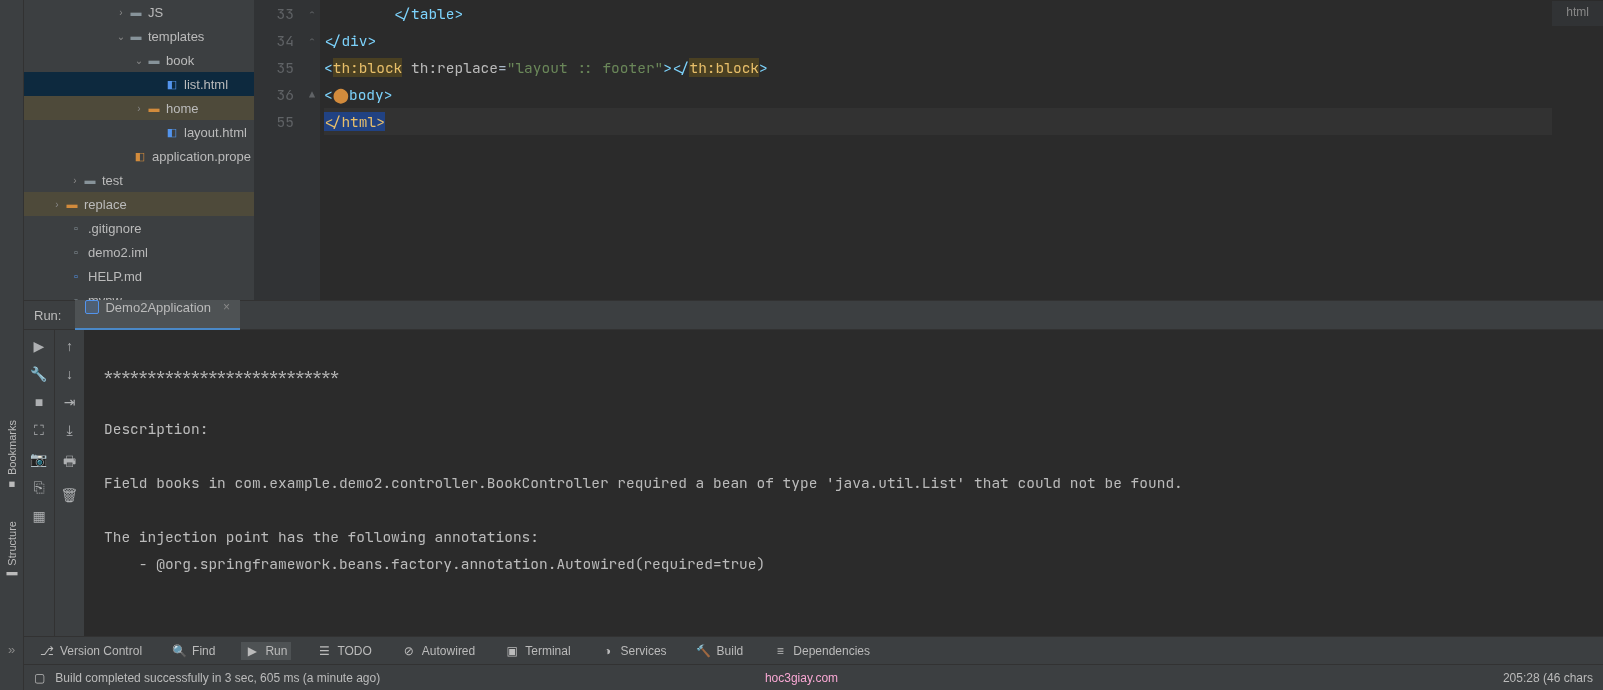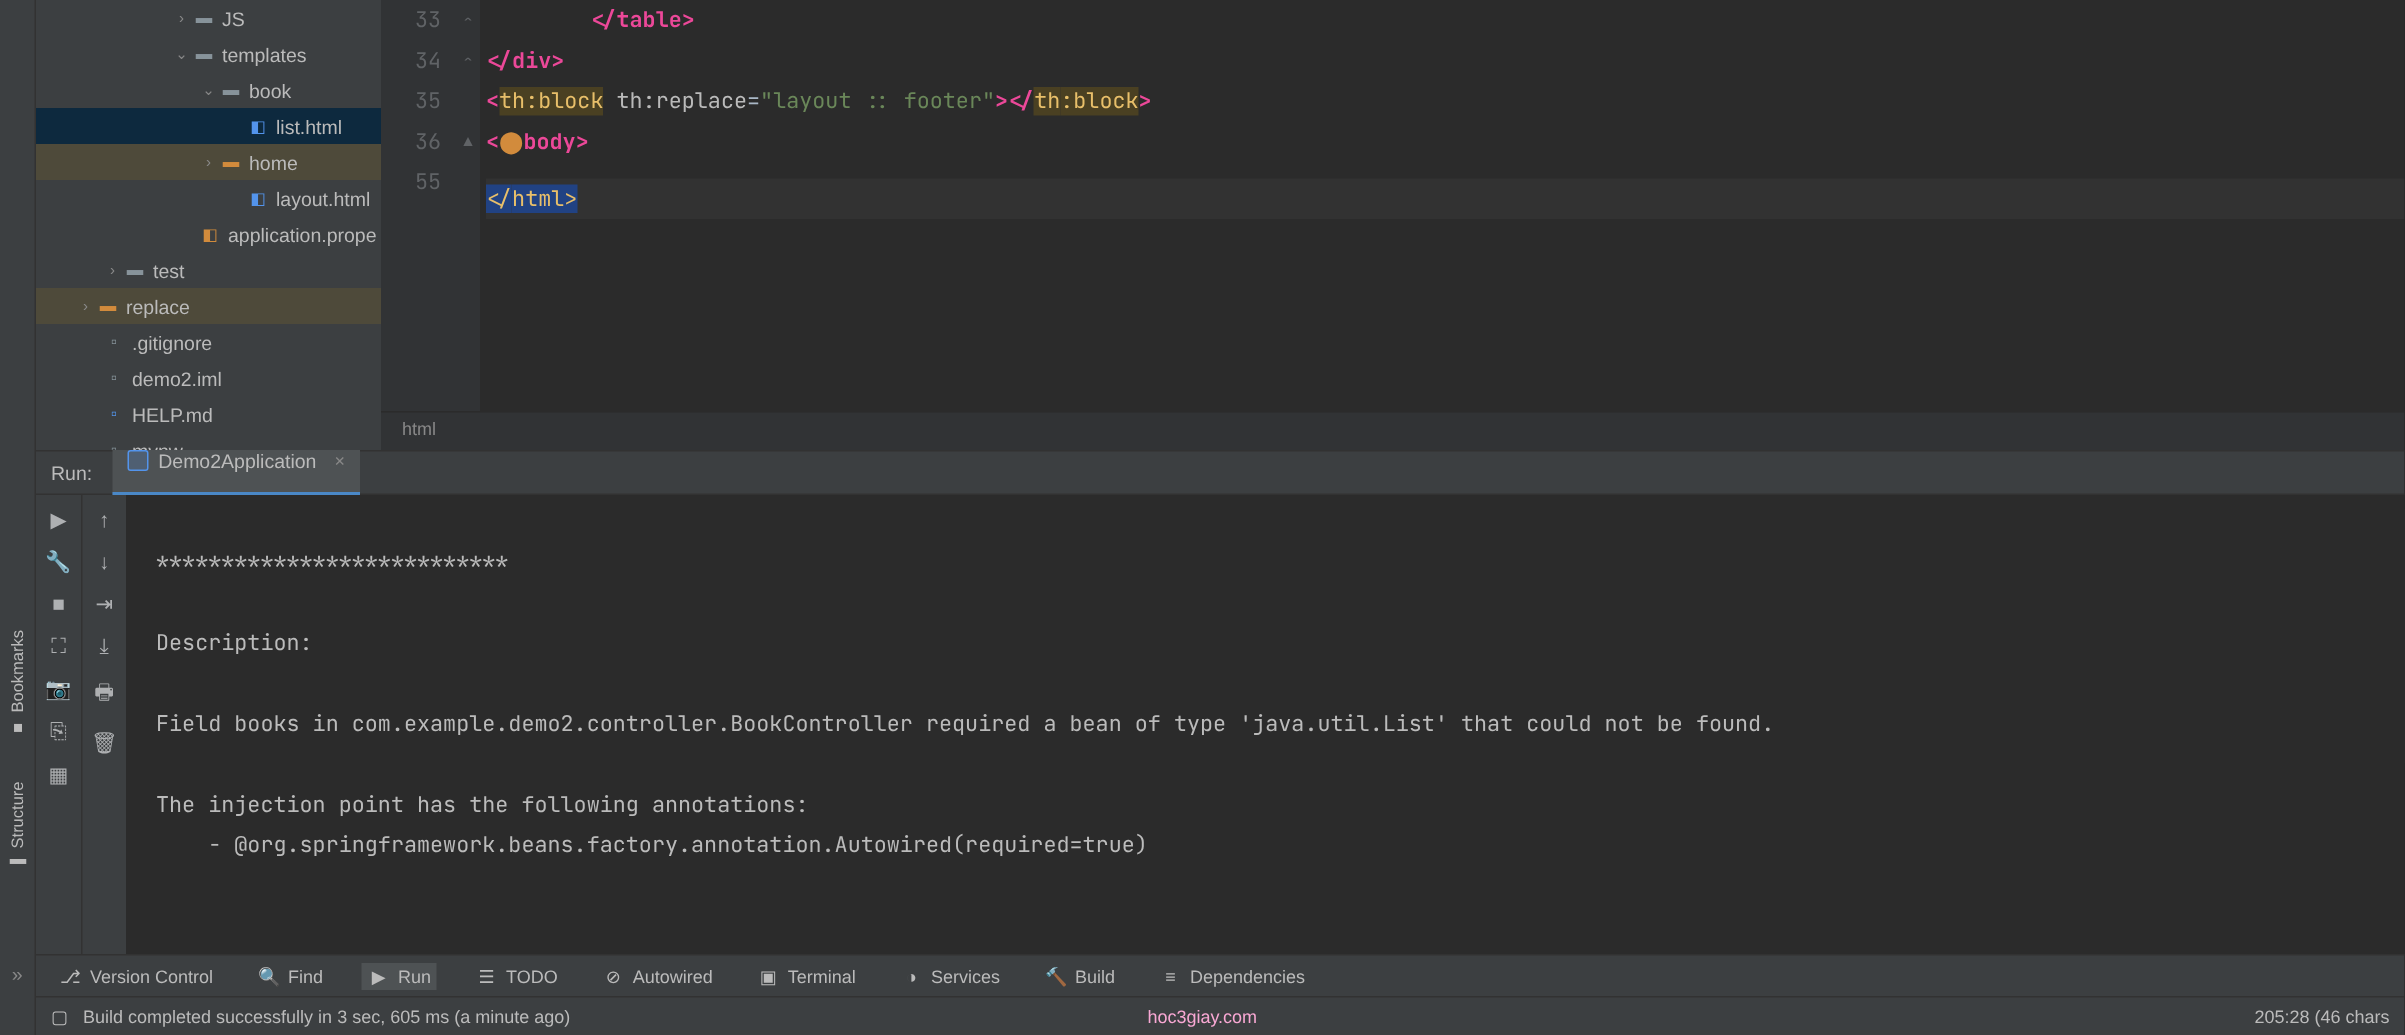--- a/index.html
+++ b/index.html
@@ -14,30 +14,30 @@
   .tree-row.sel { background:#0d293e; }
   .tree-row.hl { background:#4e4a3a; }
   .chev { width:14px; text-align:center; color:#888; font-size:10px;}
   .ficon { width:16px; height:16px; margin-right:4px; display:inline-flex; align-items:center; justify-content:center; font-size:11px;}
   .ficon.folder { color:#87939a; }
   .ficon.folder-o { color:#d28b3c; }
   .ficon.html { color:#5394ec; }
   .ficon.prop { color:#d28b3c; }
   .ficon.md { color:#5394ec; }
   .ficon.gen { color:#87939a; }
-  .editor-area { flex:1; background:#2b2b2b; display:flex; flex-direction:column; }
+  .editor-area { flex:1; background:#2b2b2b; display:flex; flex-direction:row; }
   .code-wrap { flex:1; display:flex; font-family:"JetBrains Mono","Consolas",monospace; font-size:14.5px; line-height:27px; padding-top:0;}
   .gutter { width:50px; background:#313335; color:#606366; text-align:right; padding:0 10px 0 0;}
   .gutter div { height:27px; }
   .fold-col { width:16px; background:#313335; }
   .fold-col div { height:27px; color:#606366; font-size:10px; text-align:center;}
   .code { flex:1; background:#2b2b2b; padding-left:4px; color:#a9b7c6; position:relative;}
   .code .line { height:27px; white-space:pre;}
-  .code .line.cursor-line { background:#323232;margin-top:11px; }
-  .tag-y { color:#ec4899;font-weight:bold; }
+  .code .line.cursor-line { background:#323232; }
+  .tag-y { color:#7dd3fc; }
   .tag-hl { background:#4a4022; color:#e8bf6a; }
   .attr { color:#bababa; }
   .str { color:#6a8759; }
   .close-hl { background:#214283; color:#e8bf6a;}
   .breadcrumb { height:26px; background:#313335; color:#888; font-size:12px; padding:4px 14px; border-top:1px solid #2b2b2b;}
   .run-header { height:30px; background:#3c3f41; border-top:1px solid #323232; border-bottom:1px solid #323232; display:flex; align-items:center; font-size:13px;}
   .run-header .lbl { padding:0 14px 0 10px; color:#bbbbbb;}
   .run-tab { display:flex; gap:6px; background:#4e5254; height:30px; padding:0 10px; border-bottom:2px solid #4a88c7; color:#bbbbbb;}
   .run-tab .ricon { width:14px; height:14px; background:#5394ec33; border:1px solid #5394ec; border-radius:2px;}
   .run-tab .x { color:#888; font-size:12px; margin-left:6px; cursor:pointer;}

